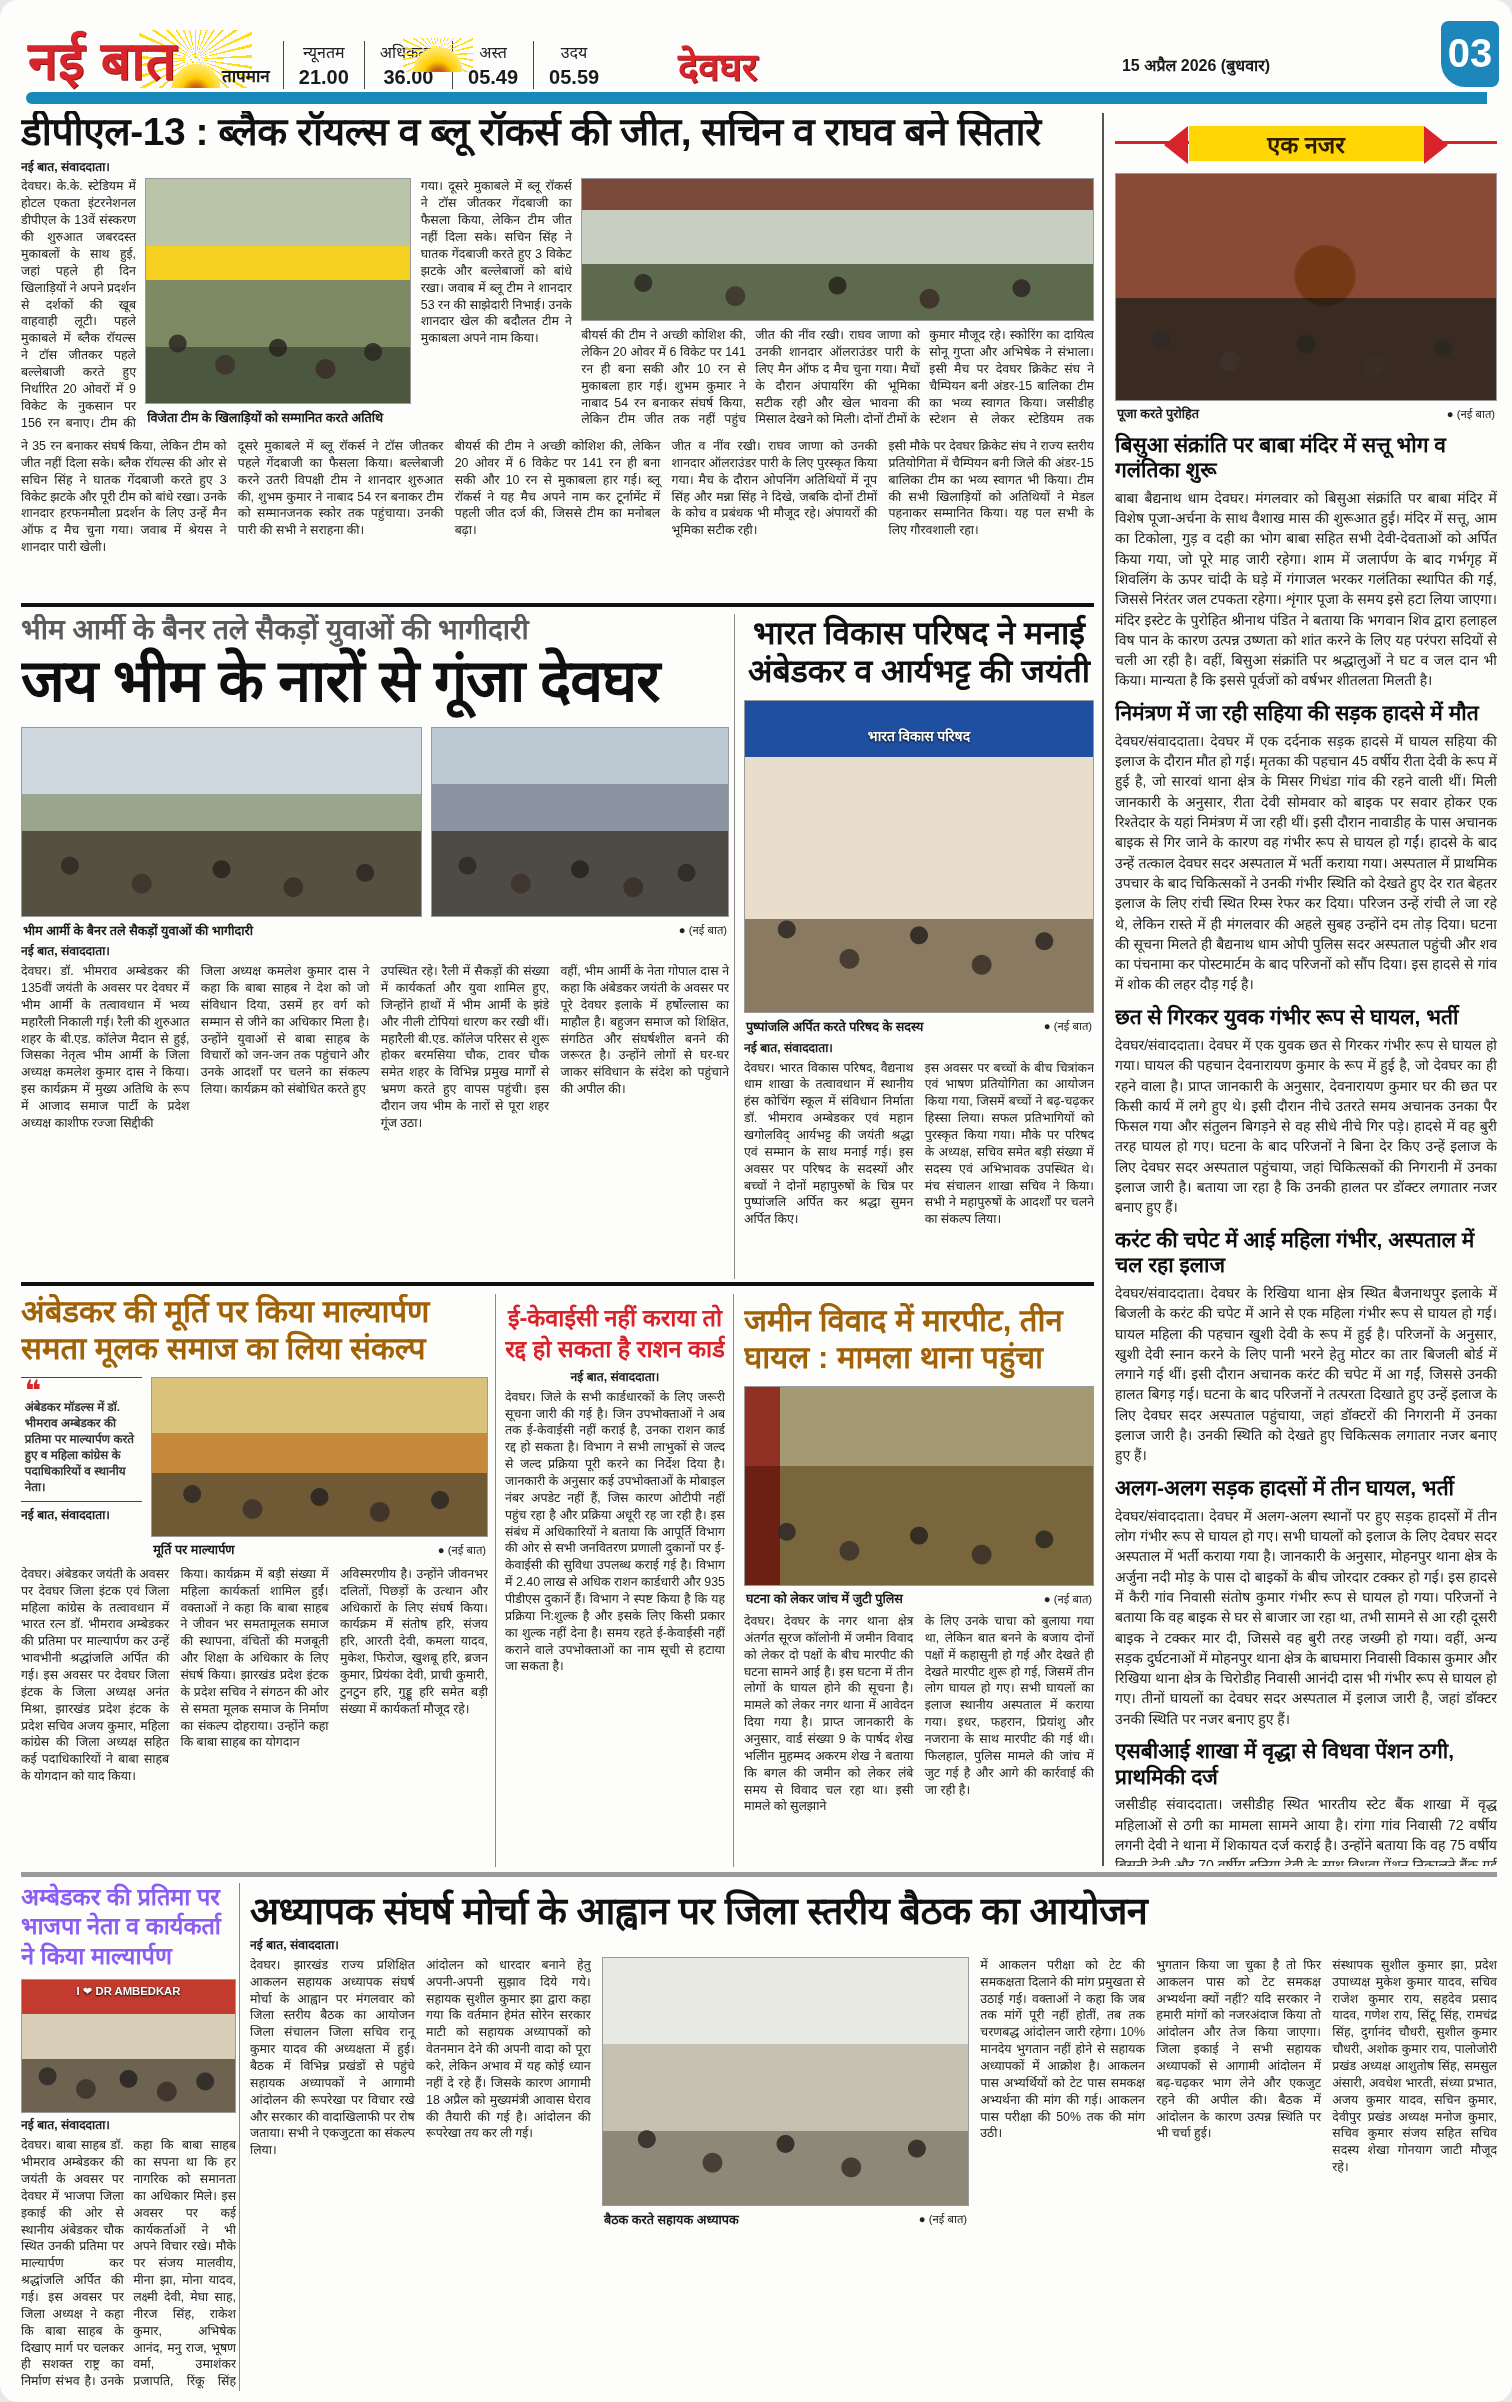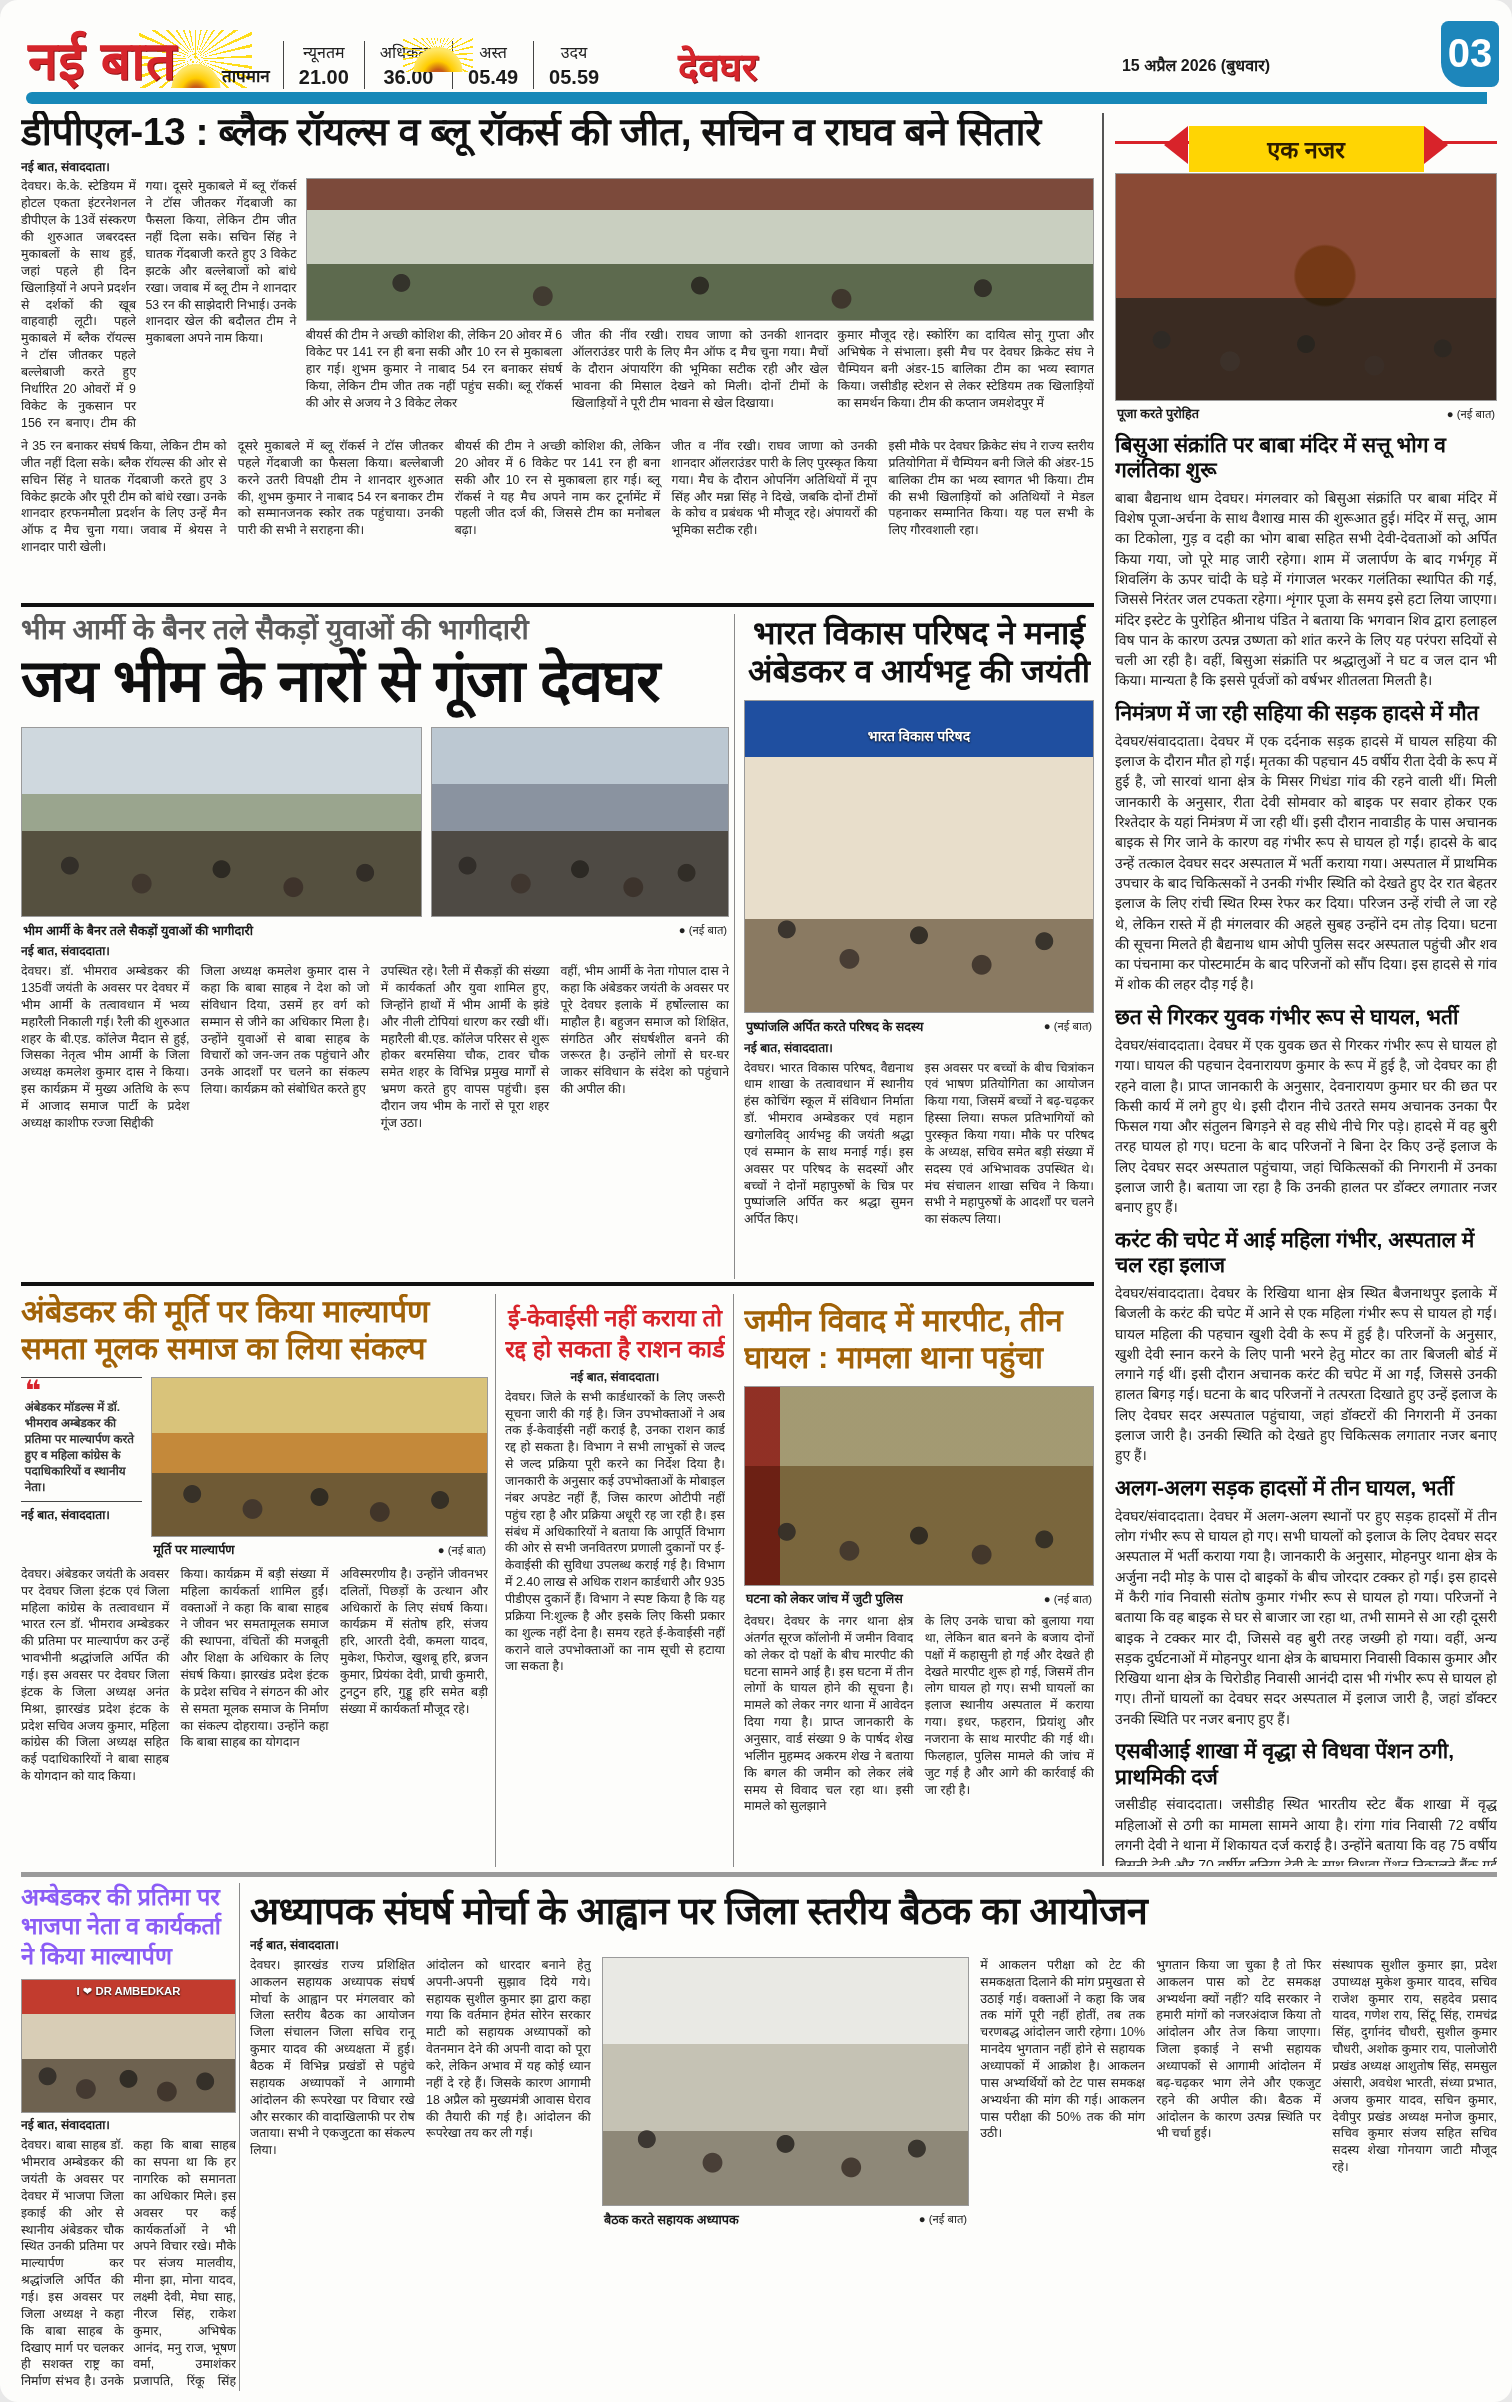--- a/index.html
+++ b/index.html
@@ -56,21 +56,21 @@
   .h-top{font-size:39px;font-weight:800;line-height:1.1;letter-spacing:-0.5px;color:#111;}
   .kicker{font-size:28px;font-weight:700;color:#5c5c5c;line-height:1.15;}
   .h-mega{font-size:59px;font-weight:800;line-height:1.08;color:#0f0f0f;letter-spacing:-0.9px;}
   .h-mid{font-size:32px;font-weight:800;line-height:1.2;color:#101010;text-align:center;}
   .h-sec{font-size:31px;font-weight:800;line-height:1.18;color:#a16207;}
   .h-red{font-size:23.5px;font-weight:800;line-height:1.3;color:#d8232a;text-align:center;}
   .h-right{font-size:21px;font-weight:800;line-height:1.2;color:#0e0e0e;margin:9.4px 0 5.6px 0;}
   .h-small{font-size:23.5px;font-weight:800;line-height:1.25;color:#8b5cf6;}
   
   .ekrule{position:absolute;left:0;right:0;top:15px;height:2.8px;background:#d8232a;}
-  .ekbadge{position:relative;margin:0 auto;width:235px;height:46px;background:#ffd503;display:flex;align-items:center;justify-content:center;
+  .ekbadge{position:relative;margin:0 auto;width:235px;height:35px;background:#ffd503;display:flex;align-items:center;justify-content:center;
      font-size:23.5px;font-weight:800;color:#2d1d00;}
   .ekbadge:before,.ekbadge:after{content:"";position:absolute;top:0;border-top:19px solid transparent;border-bottom:19px solid transparent;}
   .ekbadge:before{left:-24.5px;border-right:24.5px solid #d8232a;}
   .ekbadge:after{right:-24.5px;border-left:24.5px solid #d8232a;}
   
   .strip{position:absolute;display:flex;height:40px;}
   .strip .red{background:#e02722;color:#fff;font-size:21.7px;font-weight:800;display:flex;align-items:center;padding:0 32px 0 21px;position:relative;}
   .strip .red:after{content:"";position:absolute;right:-19px;top:0;border-top:20px solid transparent;border-bottom:20px solid transparent;border-left:19px solid #e02722;z-index:2;}
   .strip .yellow{background:#ffd503;color:#7a1010;font-size:21.7px;font-weight:800;display:flex;align-items:center;padding:0 24.5px 0 41px;flex:1;}
   
@@ -119,20 +119,28 @@
     <div class="dateline">15 अप्रैल 2026 (बुधवार)</div>
     <div class="pagenum">03</div>
   </div>
   <div class="bluebar"></div>
 
   <div class="art" style="left:21px;top:111px;width:1073px;height:486px">
     <div class="h-top">डीपीएल-13 : ब्लैक रॉयल्स व ब्लू रॉकर्स की जीत, सचिन व राघव बने सितारे</div>
     <div class="byline">नई बात, संवाददाता।</div>
     <div style="display:flex;gap:9.4px;height:252px;overflow:hidden;">
       <div class="bt" style="width:115px;flex:none">देवघर। के.के. स्टेडियम में होटल एकता इंटरनेशनल डीपीएल के 13वें संस्करण की शुरुआत जबरदस्त मुकाबलों के साथ हुई, जहां पहले ही दिन खिलाड़ियों ने अपने प्रदर्शन से दर्शकों की खूब वाहवाही लूटी। पहले मुकाबले में ब्लैक रॉयल्स ने टॉस जीतकर पहले बल्लेबाजी करते हुए निर्धारित 20 ओवरों में 9 विकेट के नुकसान पर 156 रन बनाए। टीम की ओर से राज ने 33 रन, अमित झा ने 26 और उत्कर्ष ने 24 रनों की अहम पारियां खेलीं। शेख ने आखिर में नाबाद 34 रन जोड़कर स्कोर को मजबूत किया। जवाब में शिव फेयर की टीम लक्ष्य का पीछा करते हुए 19.5 ओवरों में 126 रन पर सिमट गई। गौरव शर्मा</div>
+      <div style="width:266px;flex:none">
+        <div class="ph ph-cricket1" style="height:224px">
+            <div class="crowd"></div>
+          </div>
+        <div class="cap">
+            <span>विजेता टीम के खिलाड़ियों को सम्मानित करते अतिथि</span>
+          </div>
+      </div>
       <div class="bt" style="width:151px;flex:none">गया। दूसरे मुकाबले में ब्लू रॉकर्स ने टॉस जीतकर गेंदबाजी का फैसला किया, लेकिन टीम जीत नहीं दिला सके। सचिन सिंह ने घातक गेंदबाजी करते हुए 3 विकेट झटके और बल्लेबाजों को बांधे रखा। जवाब में ब्लू टीम ने शानदार 53 रन की साझेदारी निभाई। उनके शानदार खेल की बदौलत टीम ने मुकाबला अपने नाम किया।</div>
       <div style="flex:1">
         <div class="ph ph-cricket2" style="height:141px">
             <div class="crowd"></div>
           </div>
         <div style="display:flex;gap:9.4px;margin-top:5.6px;height:100px;overflow:hidden;">
           <div class="bt col">बीयर्स की टीम ने अच्छी कोशिश की, लेकिन 20 ओवर में 6 विकेट पर 141 रन ही बना सकी और 10 रन से मुकाबला हार गई। शुभम कुमार ने नाबाद 54 रन बनाकर संघर्ष किया, लेकिन टीम जीत तक नहीं पहुंच सकी। ब्लू रॉकर्स की ओर से अजय ने 3 विकेट लेकर</div>
           <div class="bt col">जीत की नींव रखी। राघव जाणा को उनकी शानदार ऑलराउंडर पारी के लिए मैन ऑफ द मैच चुना गया। मैचों के दौरान अंपायरिंग की भूमिका सटीक रही और खेल भावना की मिसाल देखने को मिली। दोनों टीमों के खिलाड़ियों ने पूरी टीम भावना से खेल दिखाया।</div>
           <div class="bt col">कुमार मौजूद रहे। स्कोरिंग का दायित्व सोनू गुप्ता और अभिषेक ने संभाला। इसी मैच पर देवघर क्रिकेट संघ ने चैम्पियन बनी अंडर-15 बालिका टीम का भव्य स्वागत किया। जसीडीह स्टेशन से लेकर स्टेडियम तक खिलाड़ियों का समर्थन किया। टीम की कप्तान जमशेदपुर में</div>
         </div>

